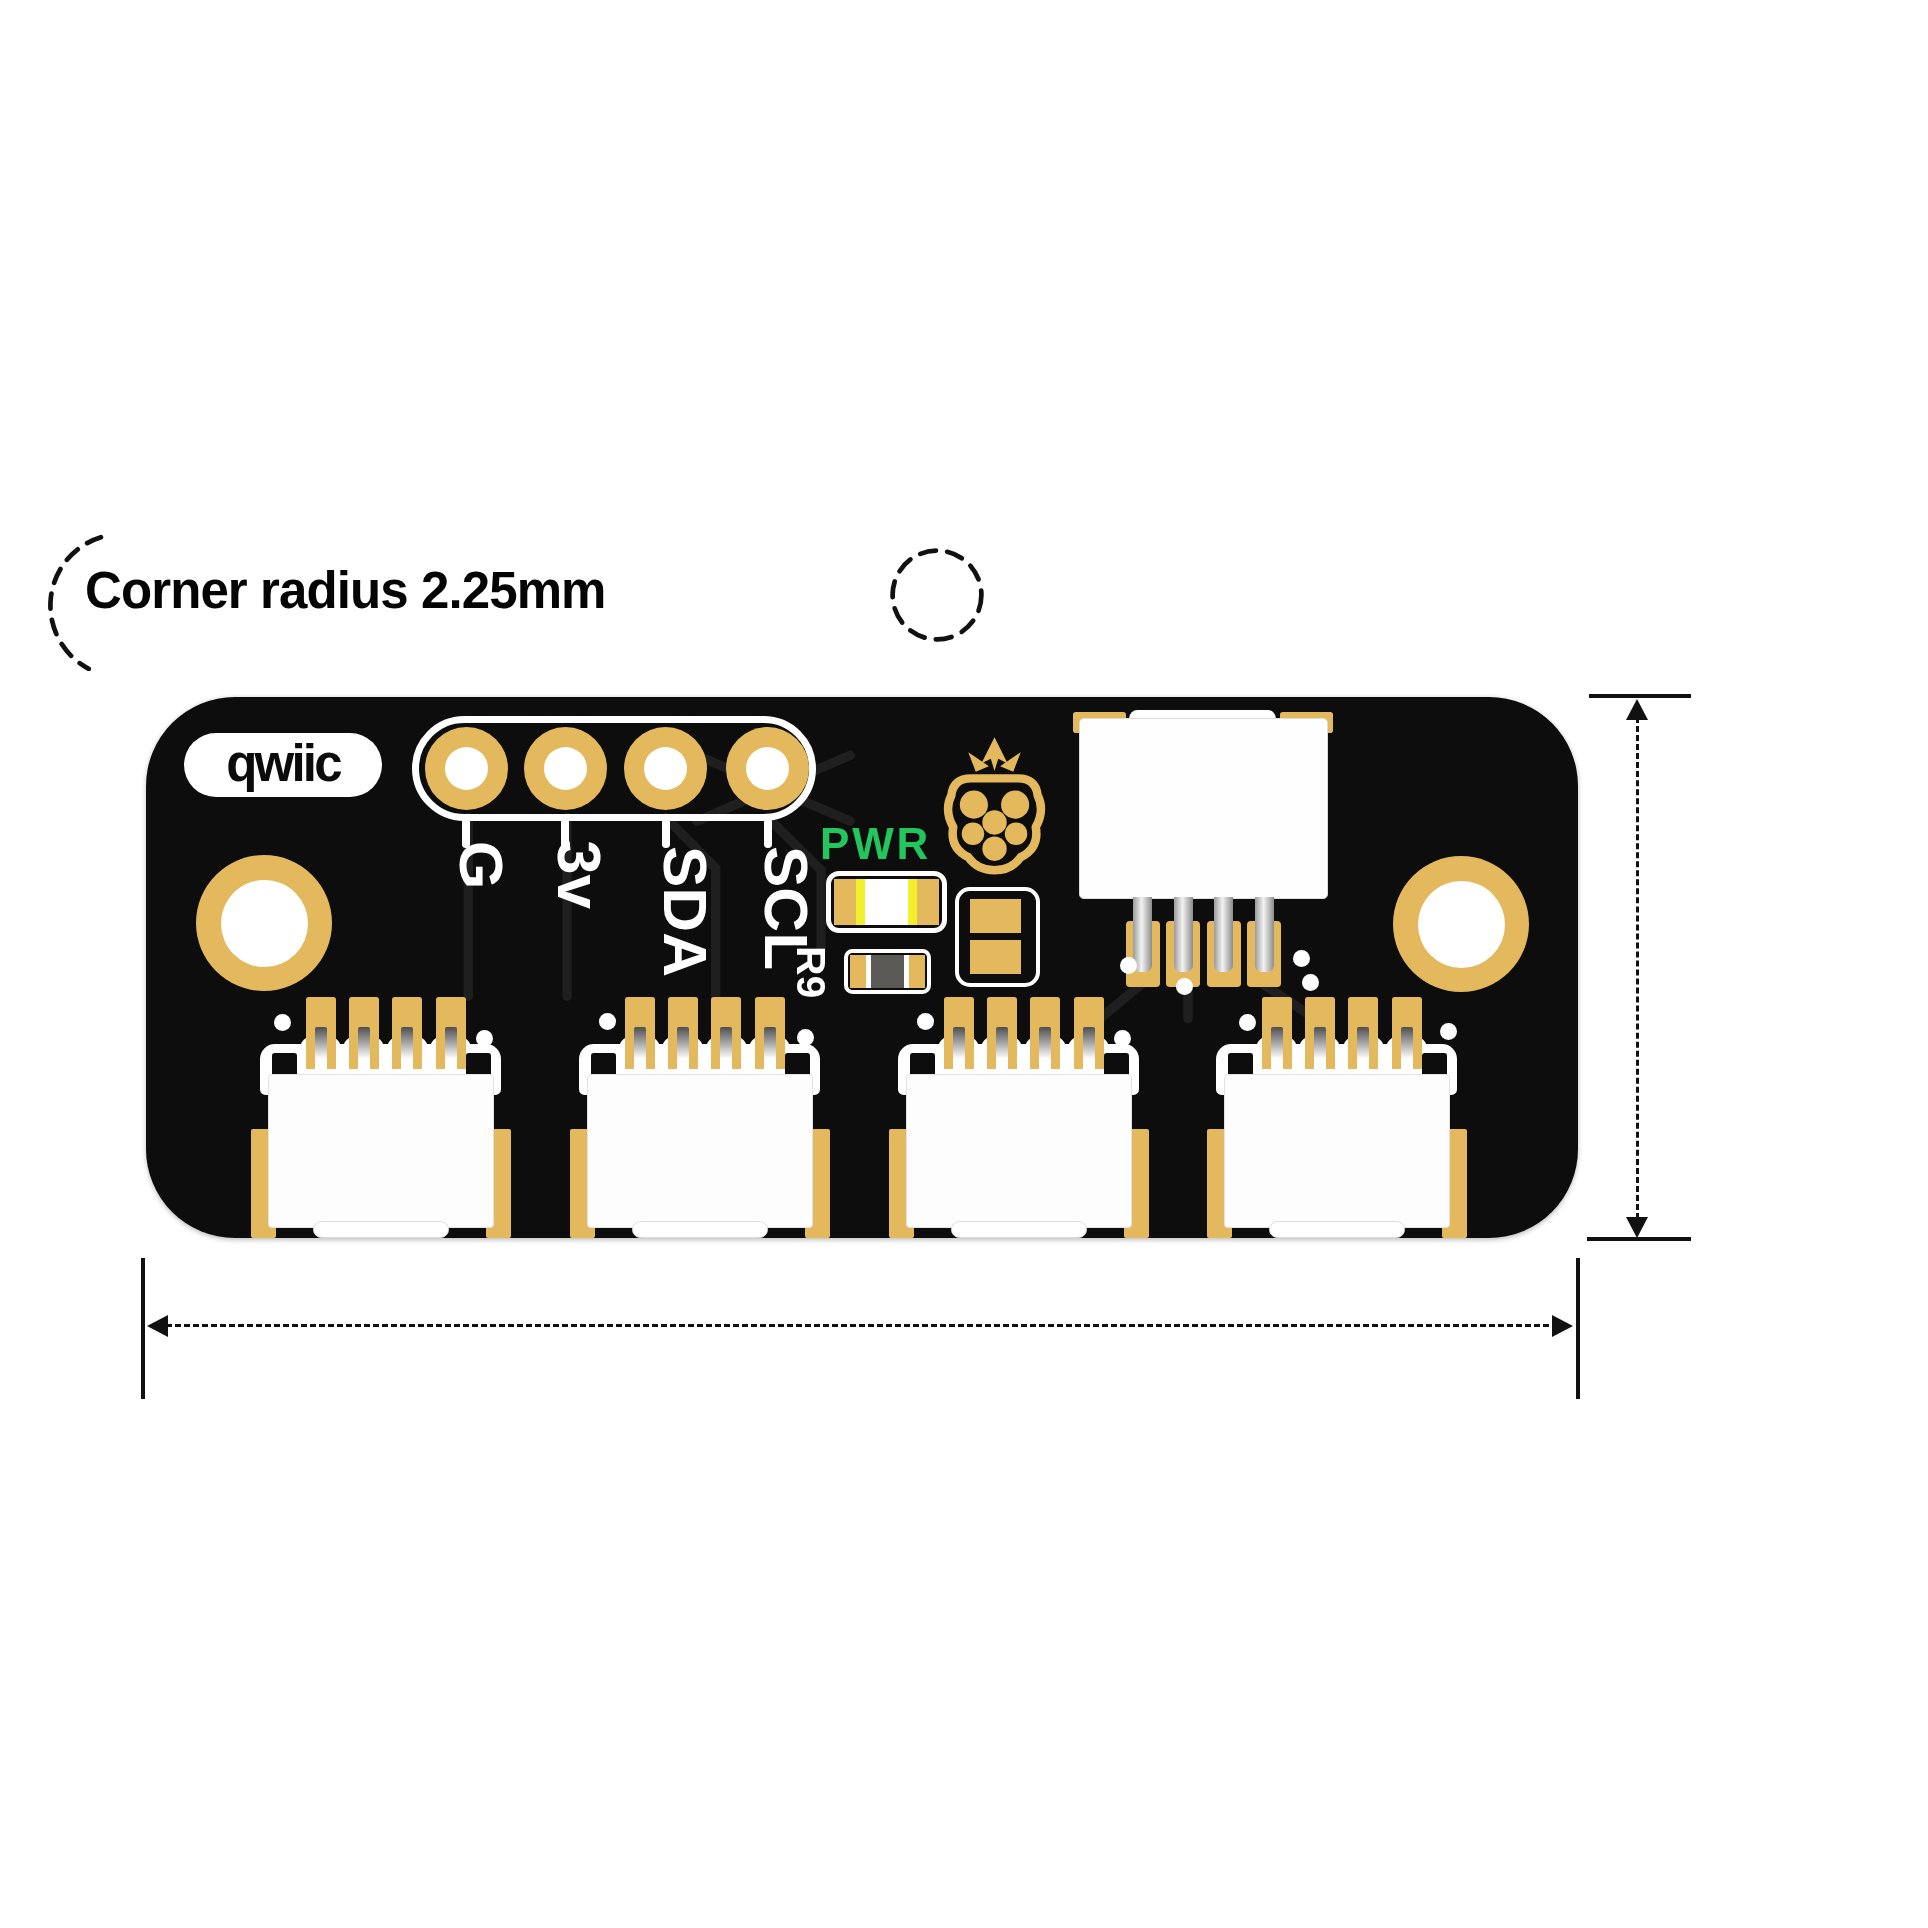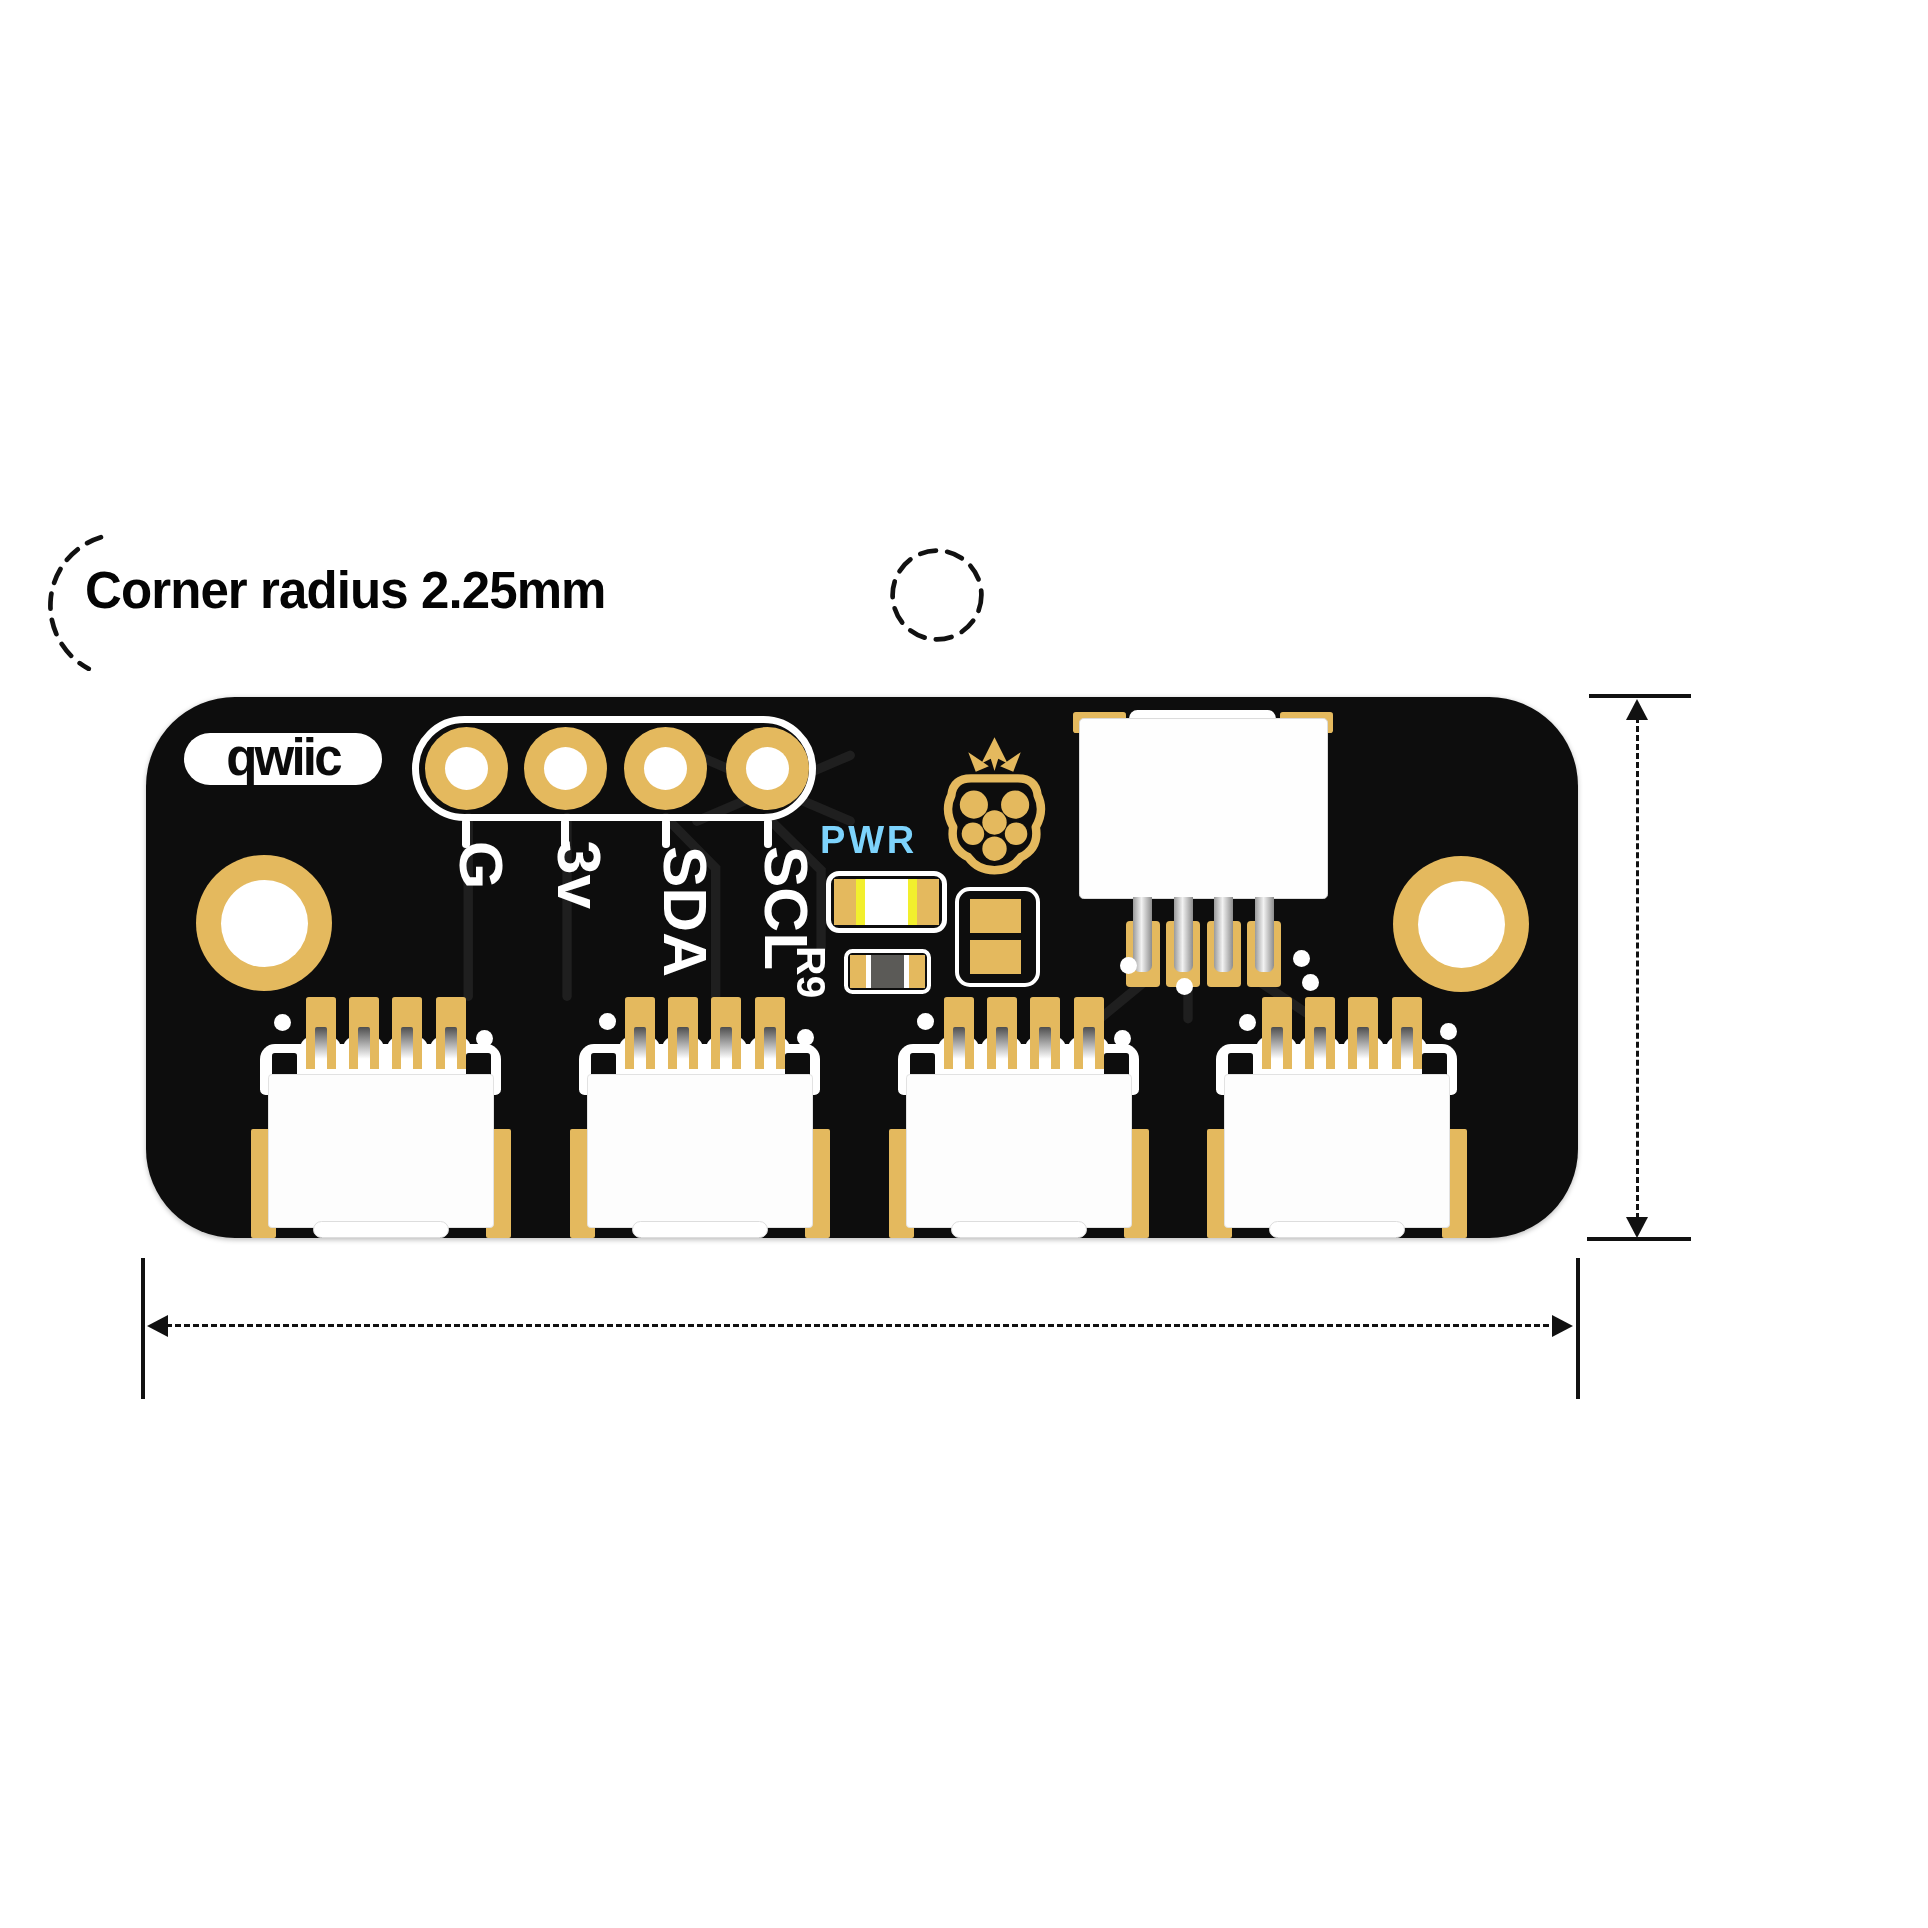--- a/index.html
+++ b/index.html
@@ -5,32 +5,32 @@
   html,body{margin:0;padding:0;background:#fff;}
   .canvas{position:relative;width:1928px;height:1928px;background:#ffffff;overflow:hidden;
           font-family:"Liberation Sans",sans-serif;}
   .abs{position:absolute;}
   
   .legend-text{position:absolute;font-weight:bold;font-size:51px;color:#040404;letter-spacing:-0.9px;white-space:nowrap;}
   
   .pcb{position:absolute;left:146px;top:697px;width:1432px;height:541px;background:#0d0d0d;
        border-radius:89px;box-shadow:0 1.9px 5.6px rgba(0,0,0,.25);}
   .trace-layer{position:absolute;left:0;top:0;width:1432px;height:541px;}
-  .qwiic-pill{position:absolute;left:38px;top:36px;width:198px;height:52px;background:#ffffff;border-radius:32px;
+  .qwiic-pill{position:absolute;left:38px;top:36px;width:198px;height:64px;background:#ffffff;border-radius:32px;
               display:flex;align-items:center;justify-content:center;}
   .qwiic-pill span{font-weight:bold;font-size:51px;color:#0b0b0b;letter-spacing:-2.8px;transform:translateY(-1.9px);}
   .hdr-pill{position:absolute;left:266px;top:19px;width:404px;height:105px;border:7.5px solid #fff;border-radius:60px;box-sizing:border-box;}
   .hdr-hole{position:absolute;width:83px;height:83px;border-radius:50%;background:#e4b95e;}
   .hdr-hole i{position:absolute;left:20px;top:20px;width:43px;height:43px;border-radius:50%;background:#fff;}
   .tick{position:absolute;width:7.5px;height:30px;background:#fff;border-radius:3.8px;}
   .pinlabel{position:absolute;font-weight:bold;font-size:62px;color:#fff;white-space:nowrap;line-height:1;
             transform:rotate(90deg);transform-origin:left top;letter-spacing:0px;}
   .reflabel{position:absolute;font-weight:bold;font-size:41px;color:#fff;white-space:nowrap;line-height:1;
             transform:rotate(90deg);transform-origin:left top;}
-  .pwr{position:absolute;left:674px;top:122px;font-weight:bold;font-size:38px;color:#7dd3fc;letter-spacing:2.8px;}
+  .pwr{position:absolute;left:674px;top:122px;font-weight:bold;font-size:44px;color:#22c55e;letter-spacing:2.8px;}
   .mhole{position:absolute;width:136px;height:136px;border-radius:50%;background:#e4b95e;}
   .mhole i{position:absolute;left:24.5px;top:24.5px;width:87px;height:87px;border-radius:50%;background:#fff;}
   
   .led{position:absolute;left:680px;top:174px;width:121px;height:62px;border:5.6px solid #fff;border-radius:13px;
        box-sizing:border-box;background:#0d0d0d;display:flex;padding:2.8px;}
   .led .pad{width:22.6px;background:#e4b95e;}
   .led .glow{width:8.5px;background:#f2ef2d;}
   .led .core{flex:1;background:#fff;}
   .res{position:absolute;left:698px;top:252px;width:87px;height:45px;border:4.7px solid #fff;border-radius:8.5px;
        box-sizing:border-box;background:#0d0d0d;display:flex;padding:1.9px;}

